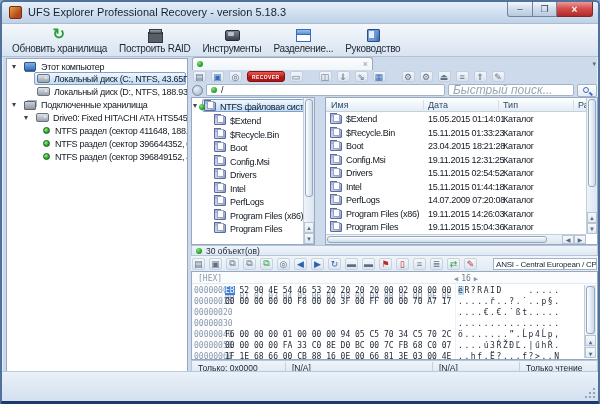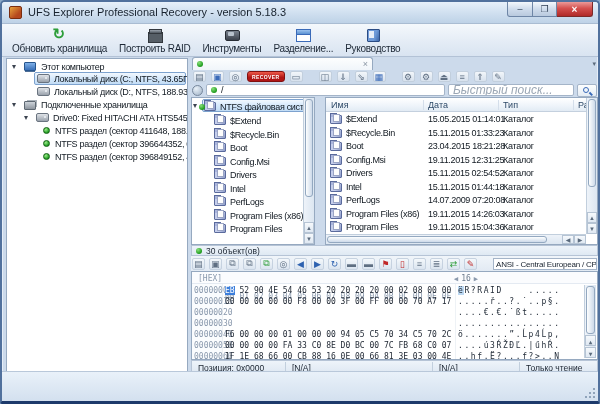--- a/index.html
+++ b/index.html
@@ -478,21 +478,21 @@
       <div class="hexrow" style="top:68px;"><span class="off">00000050</span><span class="byt">00 00 00 00 FA 33 C0 8E D0 BC 00 7C FB 68 C0 07</span><span class="asc">....ú3ŔŽĐĽ.|űhŔ.</span></div>
       <div class="hexrow" style="top:79px;"><span class="off">00000060</span><span class="byt">1F 1E 68 66 00 CB 88 16 0E 00 66 81 3E 03 00 4E</span><span class="asc">..hf.Ë?...f?&gt;..N</span></div>
       <div class="hexsb">
         <span class="thumb" style="position:absolute;left:1px;top:1px;width:9px;height:48px;background:linear-gradient(90deg,#fdfefe,#cddaea);border:1px solid #93a8c0;border-radius:3px;"></span>
         <span class="sbtn" style="bottom:12px;width:11px;">▲</span>
         <span class="sbtn" style="bottom:0;width:11px;">▼</span>
       </div>
     </div>
 
     <div class="hexstatus">
-      <span style="left:6px;">Позиция: 0x0000</span>
+      <span style="left:6px;">Только: 0x0000</span>
       <i style="left:93px;"></i>
       <span style="left:100px;">[N/A]</span>
       <i style="left:240px;"></i>
       <span style="left:247px;">[N/A]</span>
       <i style="left:327px;"></i>
       <span style="left:334px;">Только чтение</span>
     </div>
 
   </div>
 

